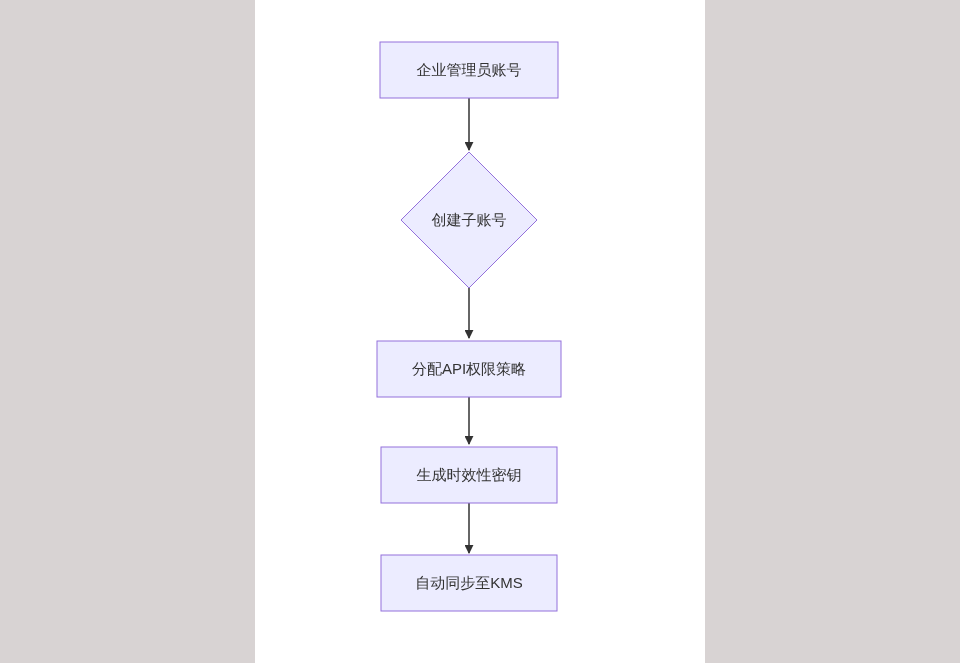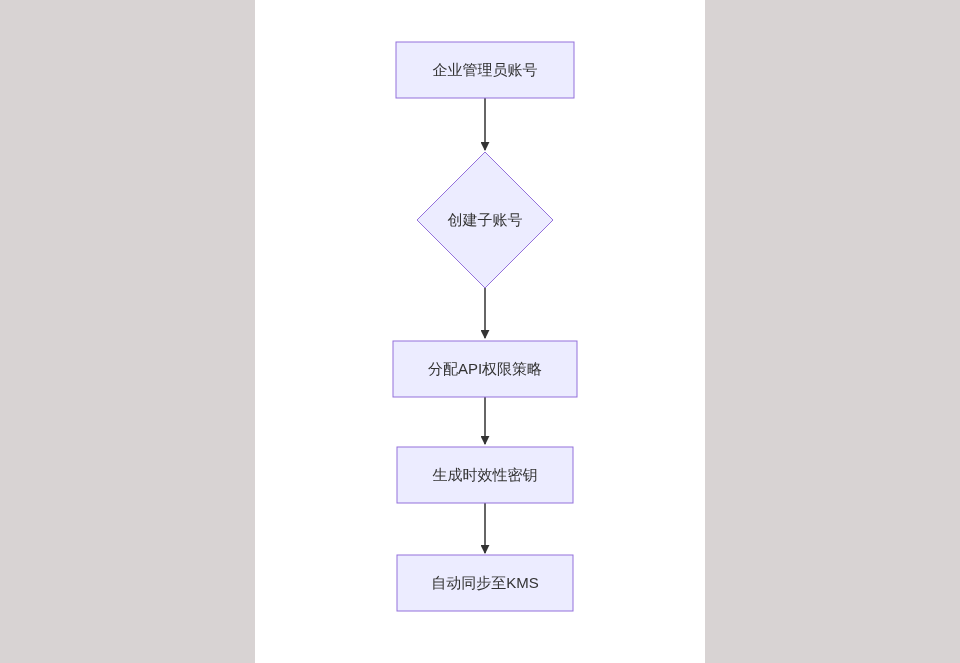--- a/index.html
+++ b/index.html
@@ -8,21 +8,20 @@
     height: 663px;
     overflow: hidden;
     background: #d8d3d3;
     font-family: "Liberation Sans", "DejaVu Sans", sans-serif;
   }
   .canvas-panel {
     width: 450px;
     height: 663px;
     margin: 0 auto;
     background: #ffffff;
-    padding-left: 16px;
   }
   svg { display: block; }
   .node-shape {
     fill: #ECECFF;
     stroke: #9370DB;
     stroke-width: 1px;
   }
   .node-label {
     fill: #333333;
     font-size: 15px;

